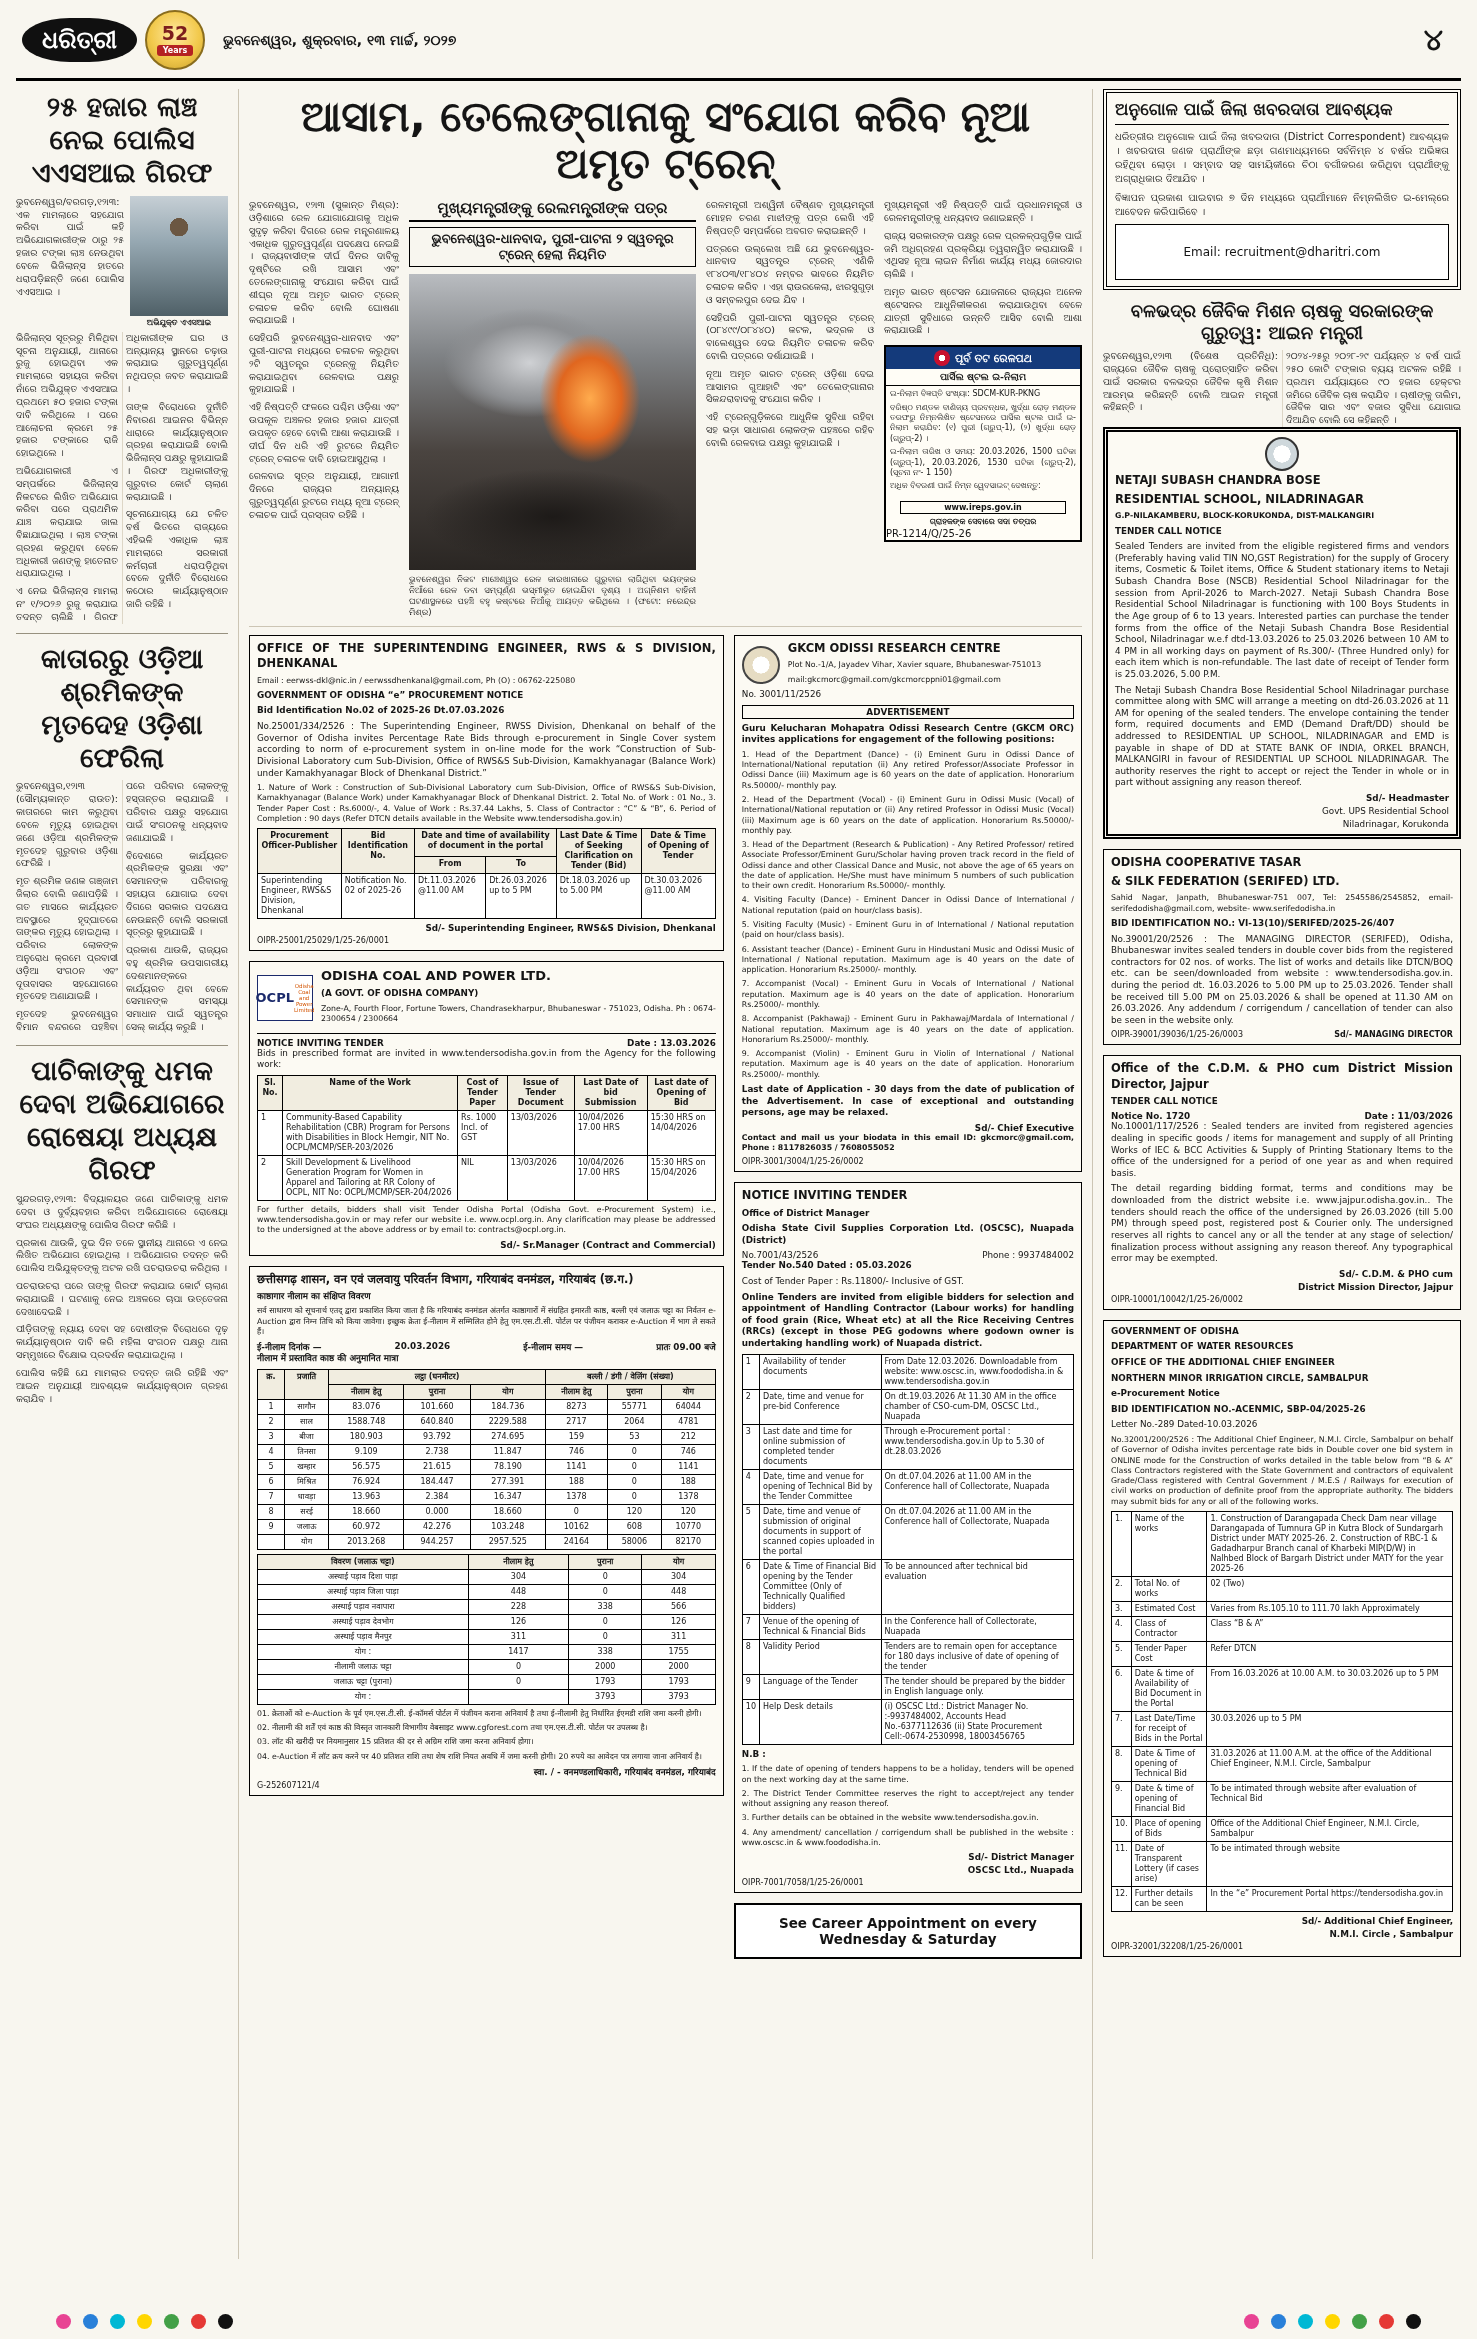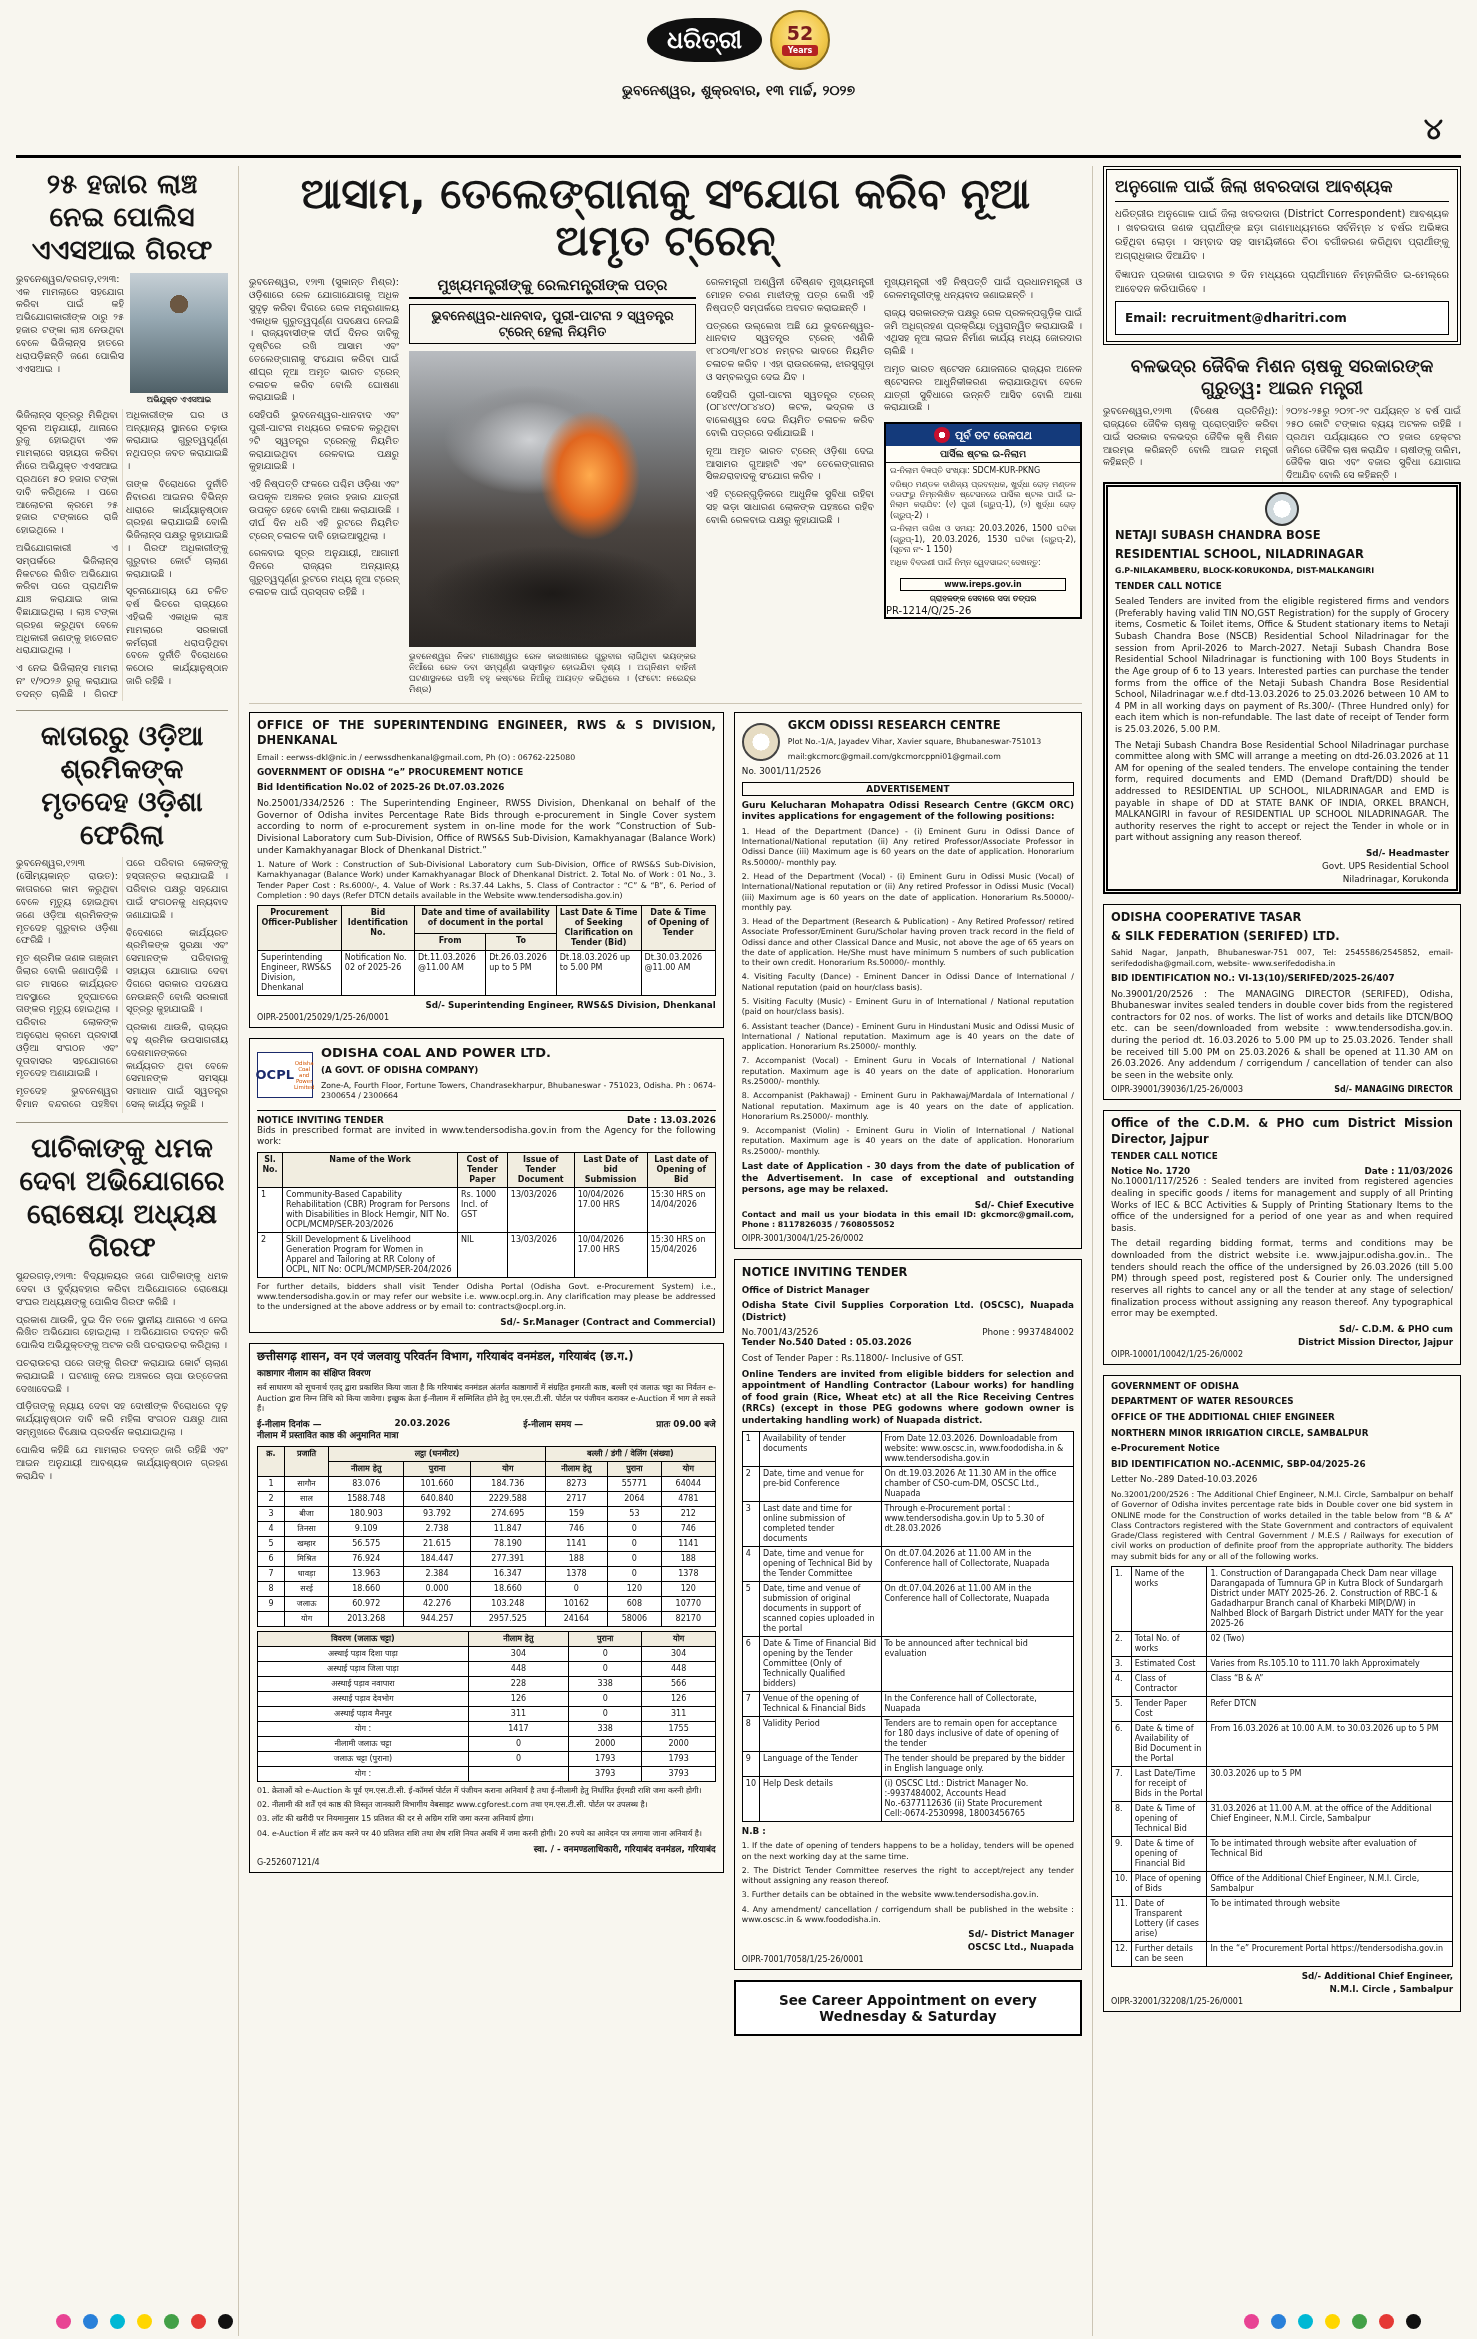--- a/index.html
+++ b/index.html
@@ -1,20 +1,20 @@
 <!DOCTYPE html>
 <html><head>
 <meta charset="utf-8">
 <style>
   html,body{margin:0;padding:0;background:#fff;}
   .page{width:1477px;height:2339px;box-sizing:border-box;background:#f8f6ef;color:#151515;
         font-family:"DejaVu Sans","Liberation Sans",sans-serif;position:relative;overflow:hidden;
         padding:6px 16px 46px 16px;}
   
-  .masthead{display:flex;align-items:center;gap:12px;border-bottom:3px solid #000;padding:4px 6px 8px;flex-direction:column;}
+  .masthead{display:flex;align-items:center;gap:18px;border-bottom:3px solid #000;padding:4px 6px 8px;}
   .logo{display:flex;align-items:center;gap:8px;}
   .logo-oval{background:#101010;color:#fff;font-weight:bold;font-size:24px;padding:8px 20px;border-radius:48% / 58%;}
   .badge{width:56px;height:56px;border-radius:50%;flex:none;border:2px solid #8a6d1d;
          background:radial-gradient(circle at 50% 40%,#ffe9a0 0%,#f2c94c 55%,#caa12c 100%);
          display:flex;flex-direction:column;align-items:center;justify-content:center;}
   .badge-num{font-size:19px;font-weight:bold;color:#7c1d1d;line-height:1;}
   .badge-years{font-size:8px;font-weight:bold;background:#b42222;color:#fff;padding:1px 6px;border-radius:3px;margin-top:2px;}
   .m-dateline{font-size:14px;font-weight:bold;}
   .m-page{margin-left:auto;font-size:30px;font-weight:bold;padding-right:12px;}
   
@@ -84,21 +84,21 @@
   .ocpl-logo i{font-size:5.5px;color:#d35400;font-style:normal;text-align:center;line-height:1.1;}
   .gkcm-head{display:flex;gap:8px;align-items:center;}
   .gkcm-logo{width:34px;height:34px;border-radius:50%;flex:none;border:2px solid #444;
              background:radial-gradient(circle,#fff 0 35%,#e6dcc3 36% 100%);}
   .ad-strip{border:1.5px solid #000;text-align:center;font-weight:bold;margin:4px 0;padding:1px;}
   .career{border:2px solid #000;text-align:center;font-weight:bold;font-size:13.5px;padding:10px 6px;background:#fff;}
   
   .anugol{border:4px double #000;padding:6px 8px;margin-bottom:10px;background:#fcfaf3;}
   .anugol-title{font-weight:bold;font-size:17px;line-height:1.25;border-bottom:1.5px solid #000;padding-bottom:4px;margin-bottom:5px;}
   .anugol p{font-size:10px;line-height:1.4;text-align:justify;margin:0 0 5px;}
-  .email-line{font-weight:bold;font-size:12px;border:1.5px solid #000;padding:9px;background:#fff;}
+  .email-line{font-weight:normal;font-size:12px;text-align:center;border:1.5px solid #000;padding:20px;background:#fff;}
   .netaji{border:5px double #000;}
   .school-logo{width:30px;height:30px;border-radius:50%;border:2px solid #333;margin:0 auto 2px;
                background:radial-gradient(circle,#fff 0 40%,#cfd8dc 41% 100%);}
   
   .marks{position:absolute;bottom:10px;display:flex;gap:12px;}
   .marks.l{left:56px;} .marks.r{right:56px;}
   .dot{width:15px;height:15px;border-radius:50%;}
 </style>
 </head>
 <body>

